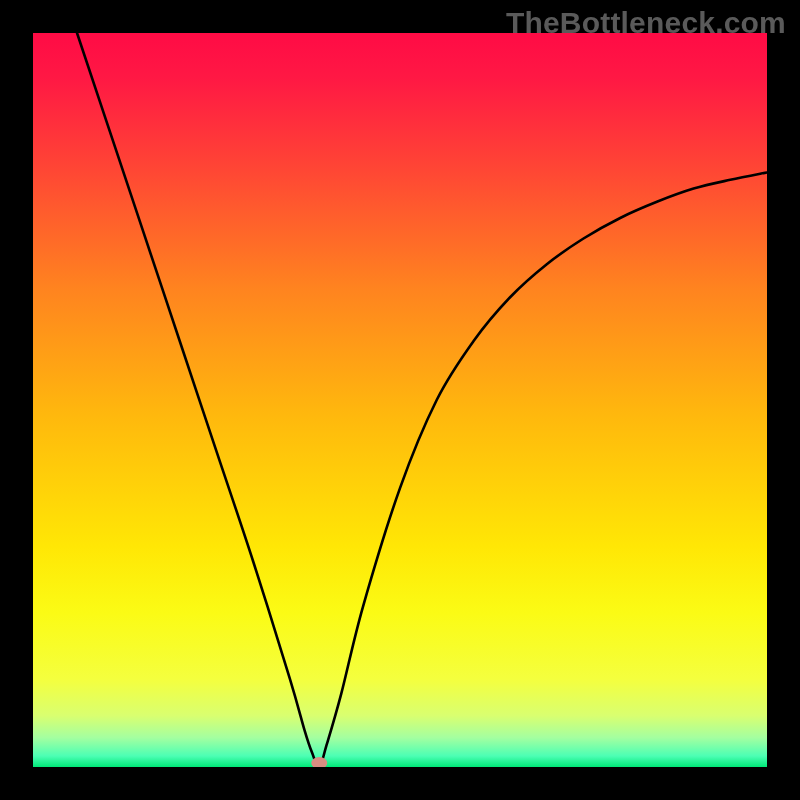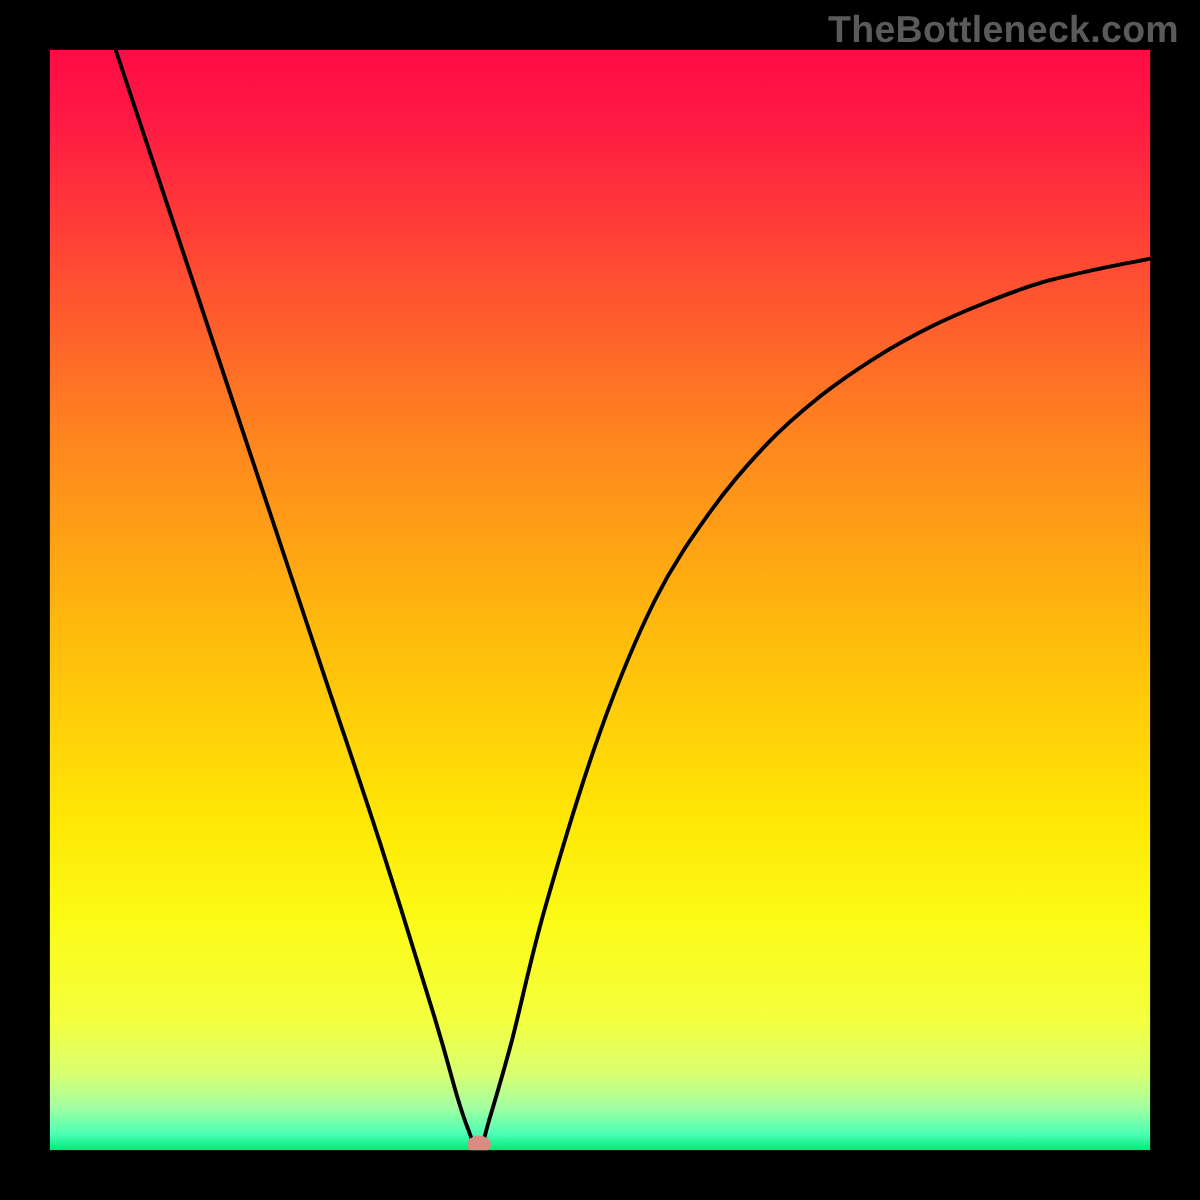--- a/index.html
+++ b/index.html
@@ -17,21 +17,21 @@
     top: 33px;
     width: 734px;
     height: 734px;
     overflow: hidden;
   }
   .watermark {
     position: absolute;
     top: 6px;
     right: 14px;
     color: #5a5a5a;
-    font-size: 25px;
+    font-size: 30px;
     font-weight: 600;
     letter-spacing: 0.2px;
     z-index: 20;
   }
   svg.chart {
     position: absolute;
     left: 0;
     top: 0;
     width: 734px;
     height: 734px;

